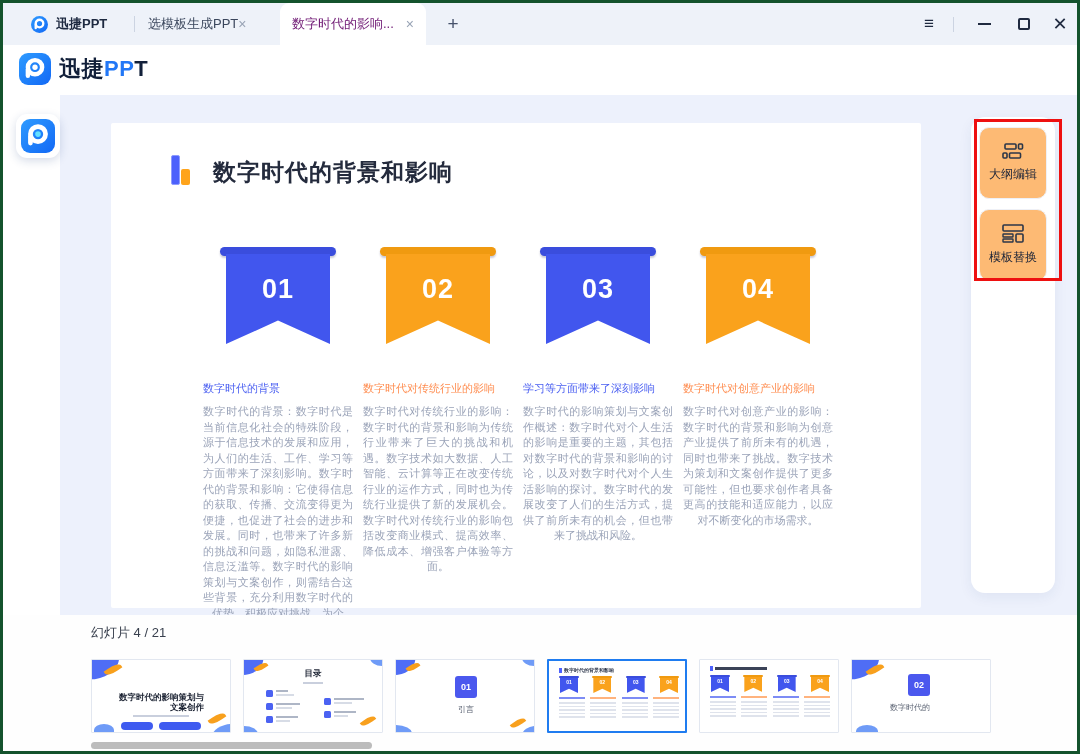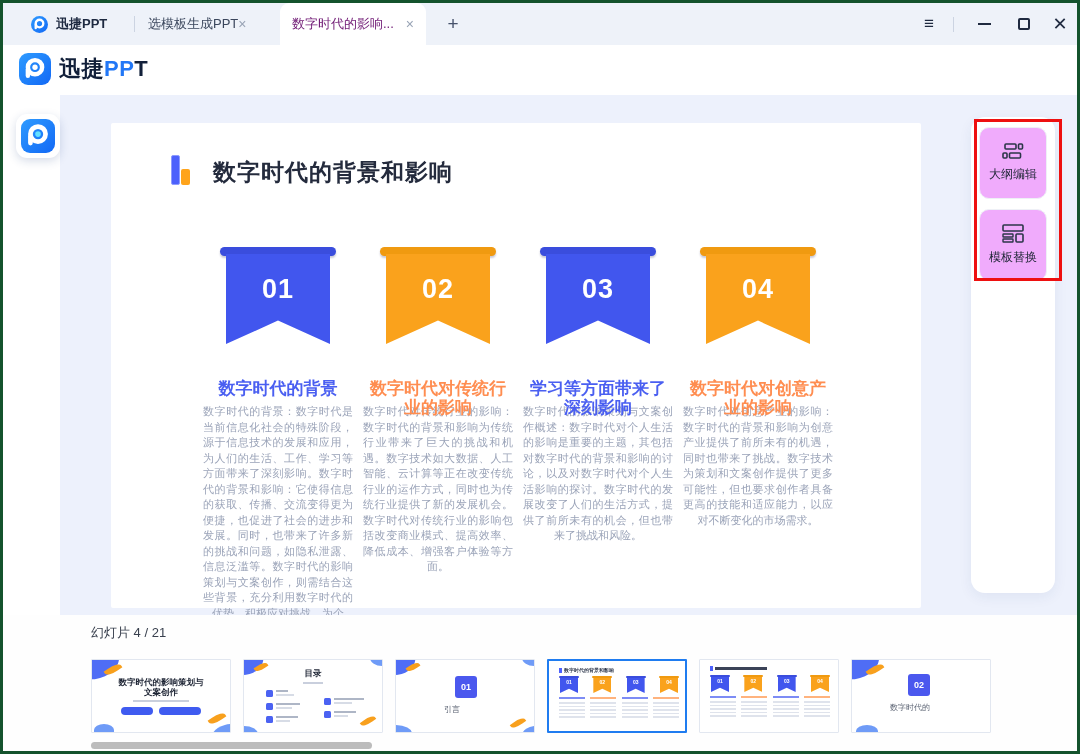--- a/index.html
+++ b/index.html
@@ -56,48 +56,48 @@
   .ribbon-bar { width:116px; height:9px; border-radius:5px; box-shadow:0 2px 2px rgba(40,40,90,.25); }
   .ribbon-body { width:104px; margin:-2px auto 0; height:90px;
                  clip-path:polygon(0 0,100% 0,100% 100%,50% 74%,0 100%);
                  display:flex; justify-content:center; }
   .ribbon-num { margin-top:20px; font-size:27px; font-weight:bold; color:#ffffff; letter-spacing:1px; }
   .c-blue .ribbon-bar, .c-blue .ribbon-body { background:#4156ee; }
   .c-blue .ribbon-bar { background:#3a4ddd; }
   .c-orange .ribbon-bar, .c-orange .ribbon-body { background:#faa21c; }
   .c-orange .ribbon-bar { background:#f09a10; }
 
-  .col-heading { position:absolute; top:256px; width:150px; text-align:center; font-size:17px; font-weight:bold; line-height:19px; z-index:2; }
+  .col-heading { position:absolute; top:256px; width:150px; text-align:left; font-size:11px; font-weight:normal; line-height:19px; z-index:2; }
   .h-blue { color:#4a5ff1; } .h-orange { color:#ff8d50; }
   .col-body { position:absolute; top:281px; width:150px; font-size:11px; line-height:15.5px; color:#9aa3b8;
               text-align:justify; text-align-last:center; }
 
   
   .right-panel { position:absolute; left:968px; top:114px; width:84px; height:476px; background:#fff; border-radius:14px;
                  box-shadow:0 4px 14px rgba(30,50,120,.07); }
-  .tool-btn { position:absolute; left:8px; width:68px; height:72px; background:#f0abfc; border:1px solid #eef0f6; border-radius:10px;
+  .tool-btn { position:absolute; left:8px; width:68px; height:72px; background:#fdba74; border:1px solid #eef0f6; border-radius:10px;
               display:flex; flex-direction:column; align-items:center; justify-content:center; gap:6px; cursor:pointer; }
   .tool-btn-1 { top:10px; } .tool-btn-2 { top:92px; }
   .tool-label { font-size:12px; color:#23293a; }
   .red-box { position:absolute; left:971px; top:116px; width:88px; height:162px; border:3px solid #ee1010; z-index:6; pointer-events:none; }
 
   
   .bottombar { position:absolute; left:0; top:612px; width:1080px; height:142px; background:#fefefe; }
   .slide-counter { position:absolute; left:88px; top:621px; font-size:13px; color:#39404e; }
 
   .thumb { position:absolute; top:656px; width:140px; height:74px; background:#fff; border:1px solid #e2e7f0; border-radius:1px;
            overflow:hidden; cursor:pointer; }
   .thumb-selected { border:2px solid #1f7cf0; }
 
   
   .leaf { position:absolute; }
   .lf-blue { background:#4f6df5; } .lf-lightblue { background:#6f9bf7; } .lf-orange { background:#f8a01d; }
 
   
-  .t1-title { margin-top:17px; text-align:center; font-size:8.5px; font-weight:bold; color:#1c2333; line-height:10px; padding:0 26px; }
+  .t1-title { margin-top:32px; text-align:right; font-size:8.5px; font-weight:bold; color:#1c2333; line-height:10px; padding:0 26px; }
   .t1-sub { width:56px; height:2px; background:#c9cfdd; margin:3px auto 0; }
   .t1-pills { display:flex; gap:6px; justify-content:center; margin-top:5px; }
   .t1-pills i { display:block; height:8px; border-radius:4px; background:#3f5bf0; }
 
   
   .t2-title { margin-top:8px; text-align:center; font-size:8.5px; font-weight:bold; color:#1c2333; }
   .t2-sub { width:20px; height:1.5px; background:#c9cfdd; margin:2px auto 0; }
   .toc-item { display:flex; gap:3px; margin-bottom:5px; align-items:flex-start; }
   .toc-item b { width:7px; height:7px; background:#4b62f2; border-radius:1.5px; flex:none; }
   .toc-lines i { display:block; height:2px; background:#aeb6c6; margin-bottom:2px; }
@@ -334,21 +334,21 @@
   </div>
 
   <div class="thumb" style="left:392px">
     <i class="leaf lf-blue" style="left:-6px;top:-6px;width:26px;height:20px;border-radius:0 0 90% 30%;transform:rotate(-8deg)"></i>
     <i class="leaf lf-orange" style="left:10px;top:4px;width:14px;height:6px;border-radius:0 70% 0 70%;transform:rotate(-35deg)"></i>
     <i class="leaf lf-lightblue" style="right:-4px;top:-4px;width:16px;height:10px;border-radius:0 0 0 80%;"></i>
     <i class="leaf lf-lightblue" style="left:-4px;bottom:-4px;width:20px;height:11px;border-radius:0 80% 0 0;"></i>
     <i class="leaf lf-orange" style="right:8px;bottom:6px;width:16px;height:6px;border-radius:0 70% 0 70%;transform:rotate(-35deg)"></i>
     <i class="leaf lf-lightblue" style="right:-6px;bottom:-6px;width:18px;height:12px;border-radius:80% 0 0 0;"></i>
     <div class="sec-num" style="left:59px;top:16px">01</div>
-    <div class="sec-label" style="left:48px;top:44px">引言</div>
+    <div class="sec-label" style="left:62px;top:44px">引言</div>
   </div>
 
   <div class="thumb thumb-selected" style="left:544px">
     <div class="mini-head">
         <b></b>
         <span>数字时代的背景和影响</span>
       </div>
     <div class="mini-ribbons">
       <span class="mini-rb mb-blue">
           <i></i>

